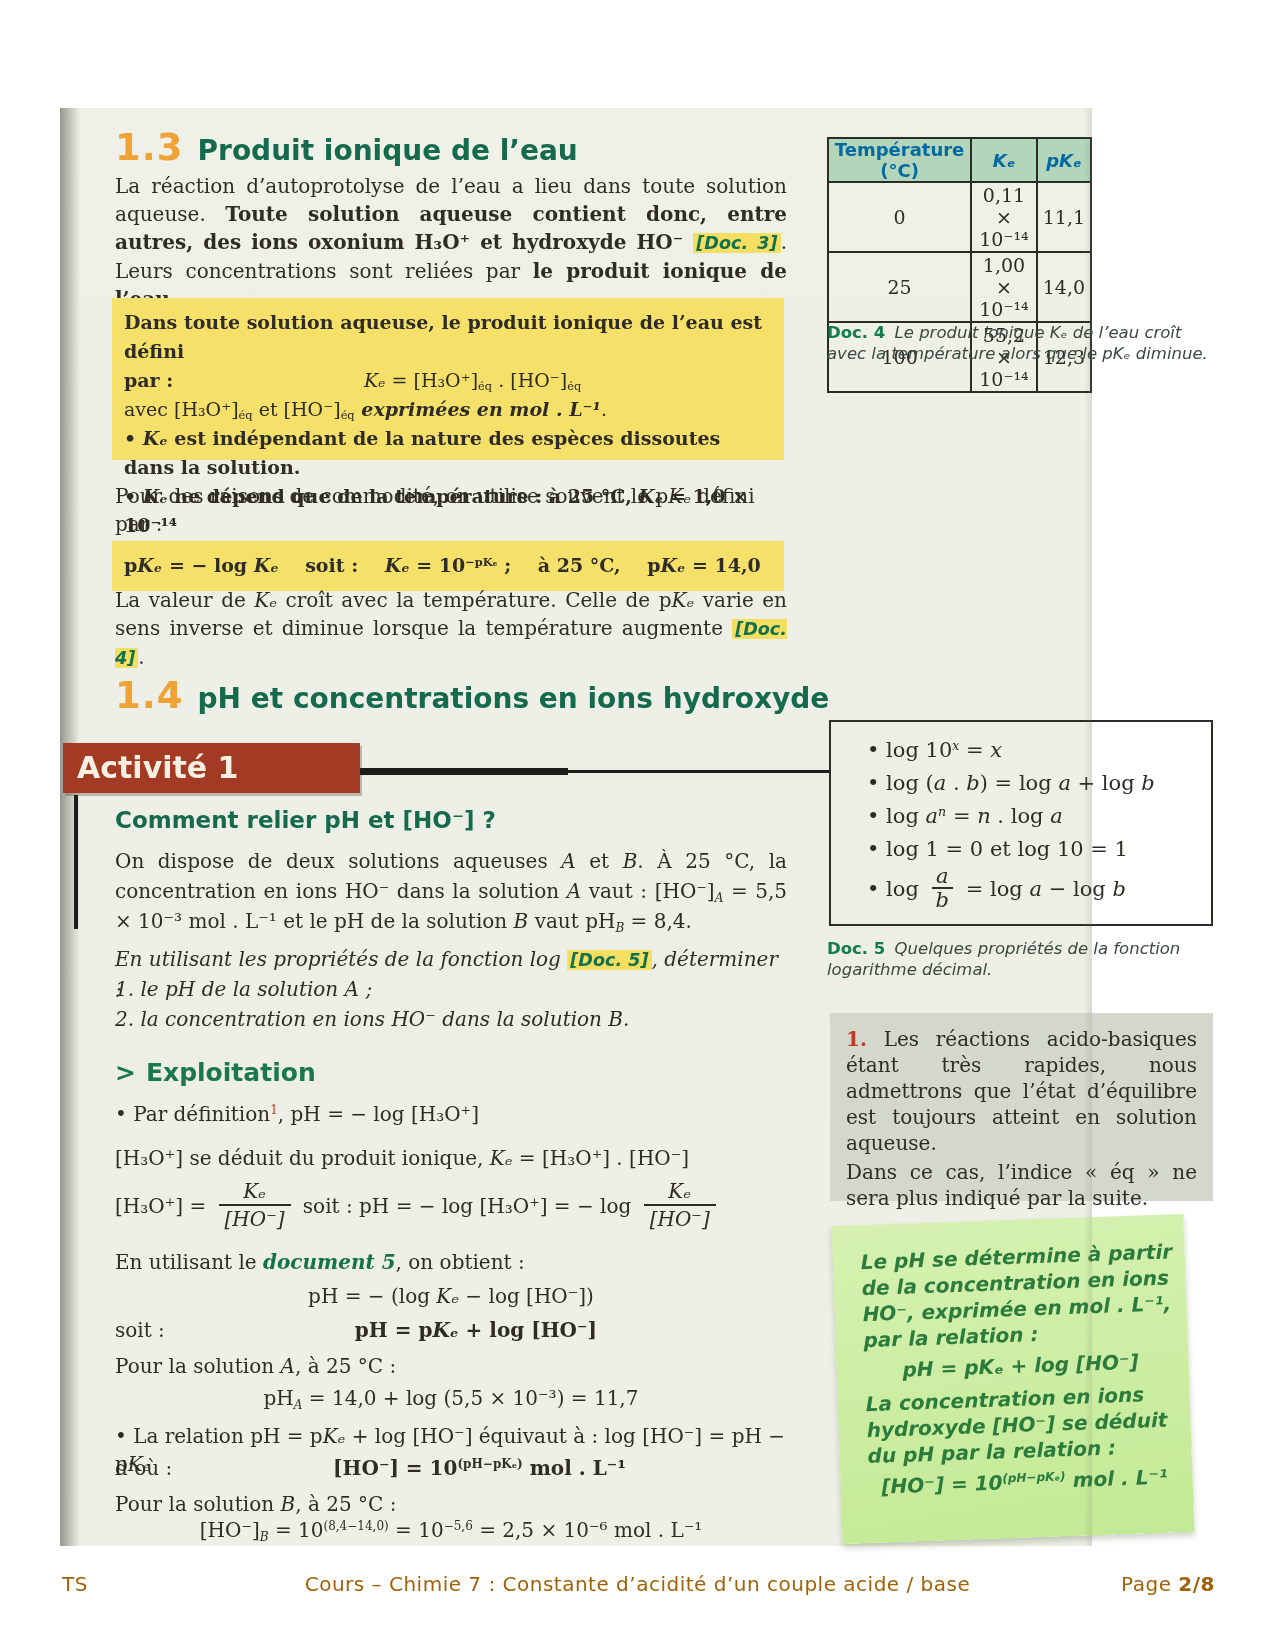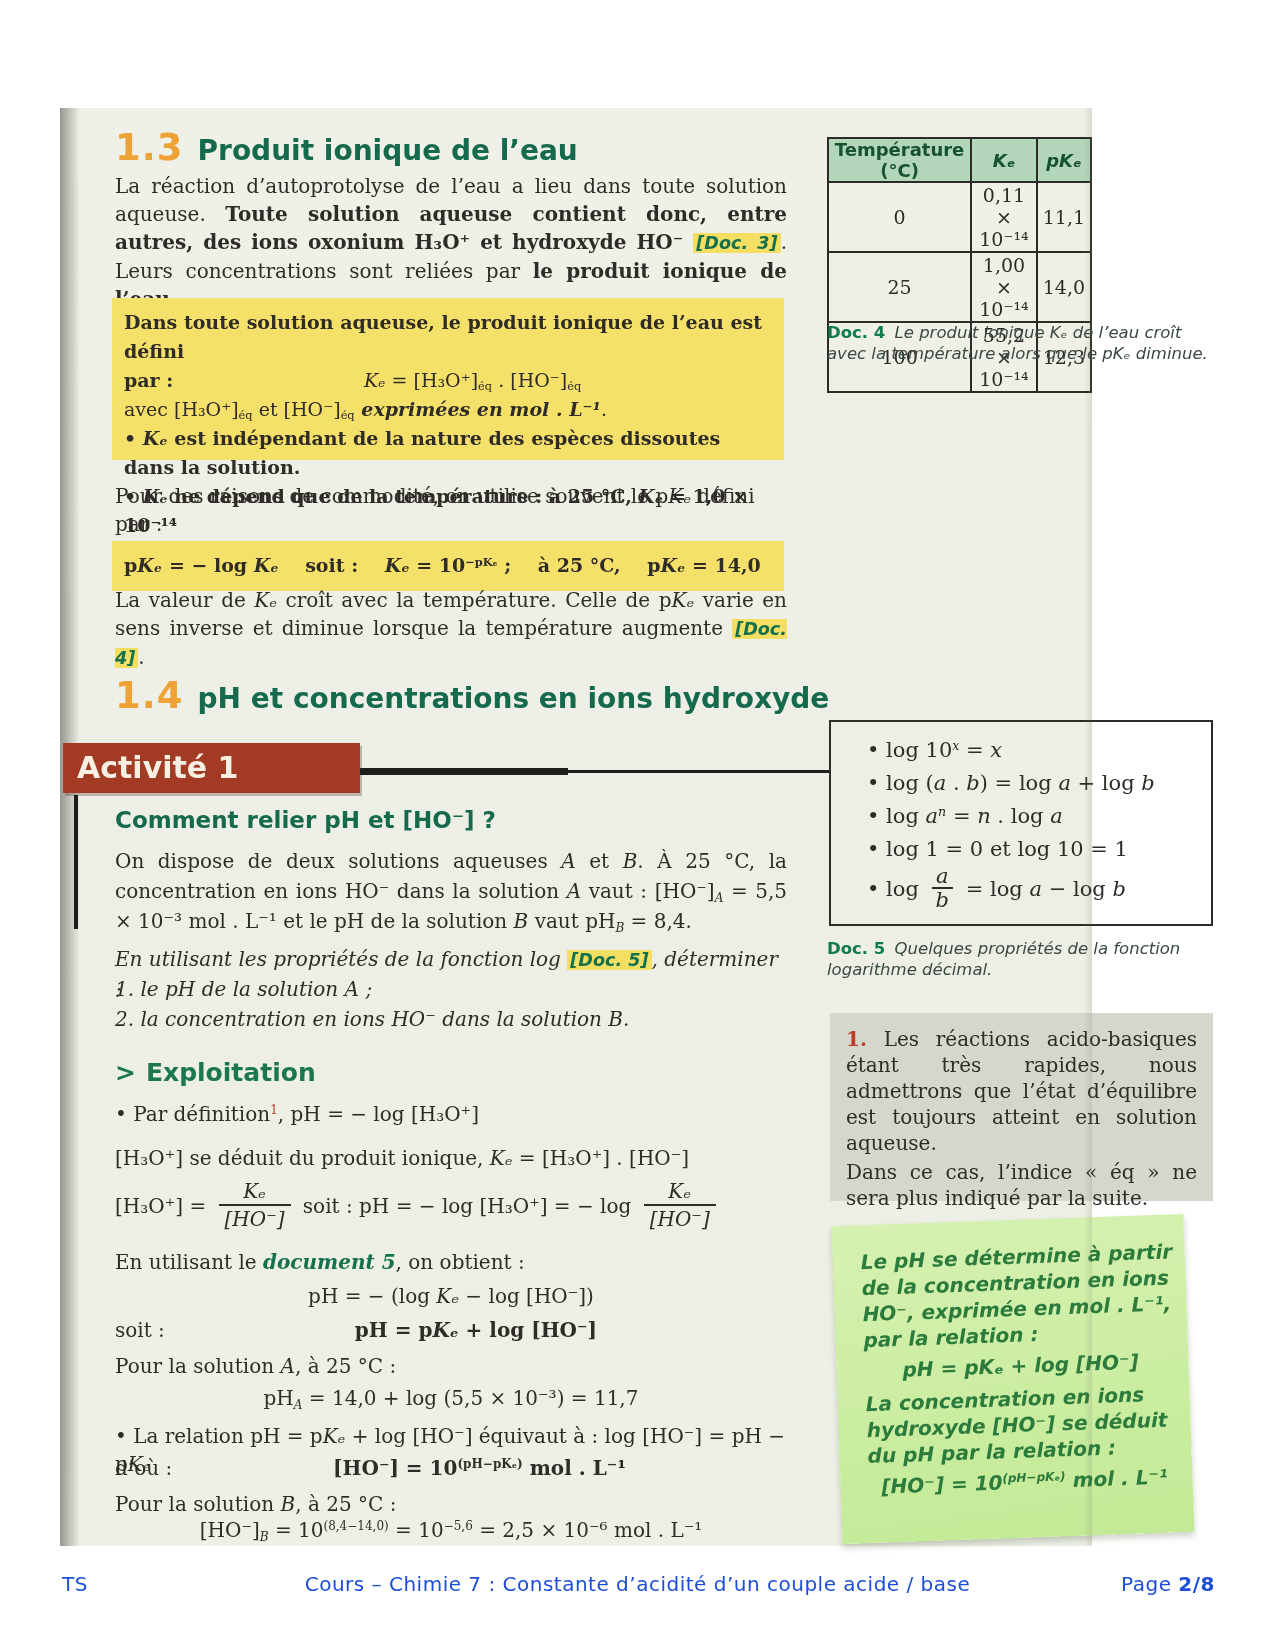--- a/index.html
+++ b/index.html
@@ -85,21 +85,21 @@
     font-size:25px;color:#1b7750;
   }
   .hexploit .chev{margin-right:10px;}
   .fracline{line-height:64px;}
 
   
   .ttable{position:absolute;left:767px;top:29px;border-collapse:collapse;table-layout:fixed;}
   .ttable th,.ttable td{border:2px solid #2c2c26;text-align:center;vertical-align:middle;}
   .ttable th{
     background:#b3d5ba;font-family:"DejaVu Sans","Liberation Sans",sans-serif;
-    font-weight:bold;font-size:18px;height:33px;padding:0 4px;color:#14532d;margin-top:24px;
+    font-weight:bold;font-size:18px;height:33px;padding:0 4px;color:#0369a1;margin-top:24px;
   }
   .ttable th.thk{font-style:italic;}
   .ttable td{font-size:19px;height:36px;background:transparent;}
 
   .caption{
     position:absolute;left:767px;width:392px;
     font-family:"DejaVu Sans","Liberation Sans",sans-serif;
     font-style:italic;font-size:16.5px;line-height:21px;color:#3b4a40;
   }
   .doclabel{color:#117a4e;font-weight:bold;font-style:normal;margin-right:4px;}
@@ -126,21 +126,21 @@
     font-family:"DejaVu Sans","Liberation Sans",sans-serif;
     font-weight:bold;font-style:italic;color:#2b7b3c;font-size:20px;line-height:26px;
     box-shadow:0 4px 6px rgba(60,80,40,.25);
   }
   .gnote .fctr{text-align:center;margin:5px 0 7px;}
 
   
   .footer-left,.footer-center,.footer-right{
     position:absolute;top:1572px;
     font-family:"DejaVu Sans","Liberation Sans",sans-serif;
-    font-size:20px;color:#1d4ed8;letter-spacing:0.5px;
+    font-size:20px;color:#a16207;letter-spacing:0.5px;
   }
   .footer-left{left:62px;}
   .footer-center{left:0;width:1275px;text-align:center;}
   .footer-right{right:60px;}
   .footer-right .num{font-weight:bold;text-align:center;}
 </style>
 </head>
 <body>
 
 <div class="canvas">

